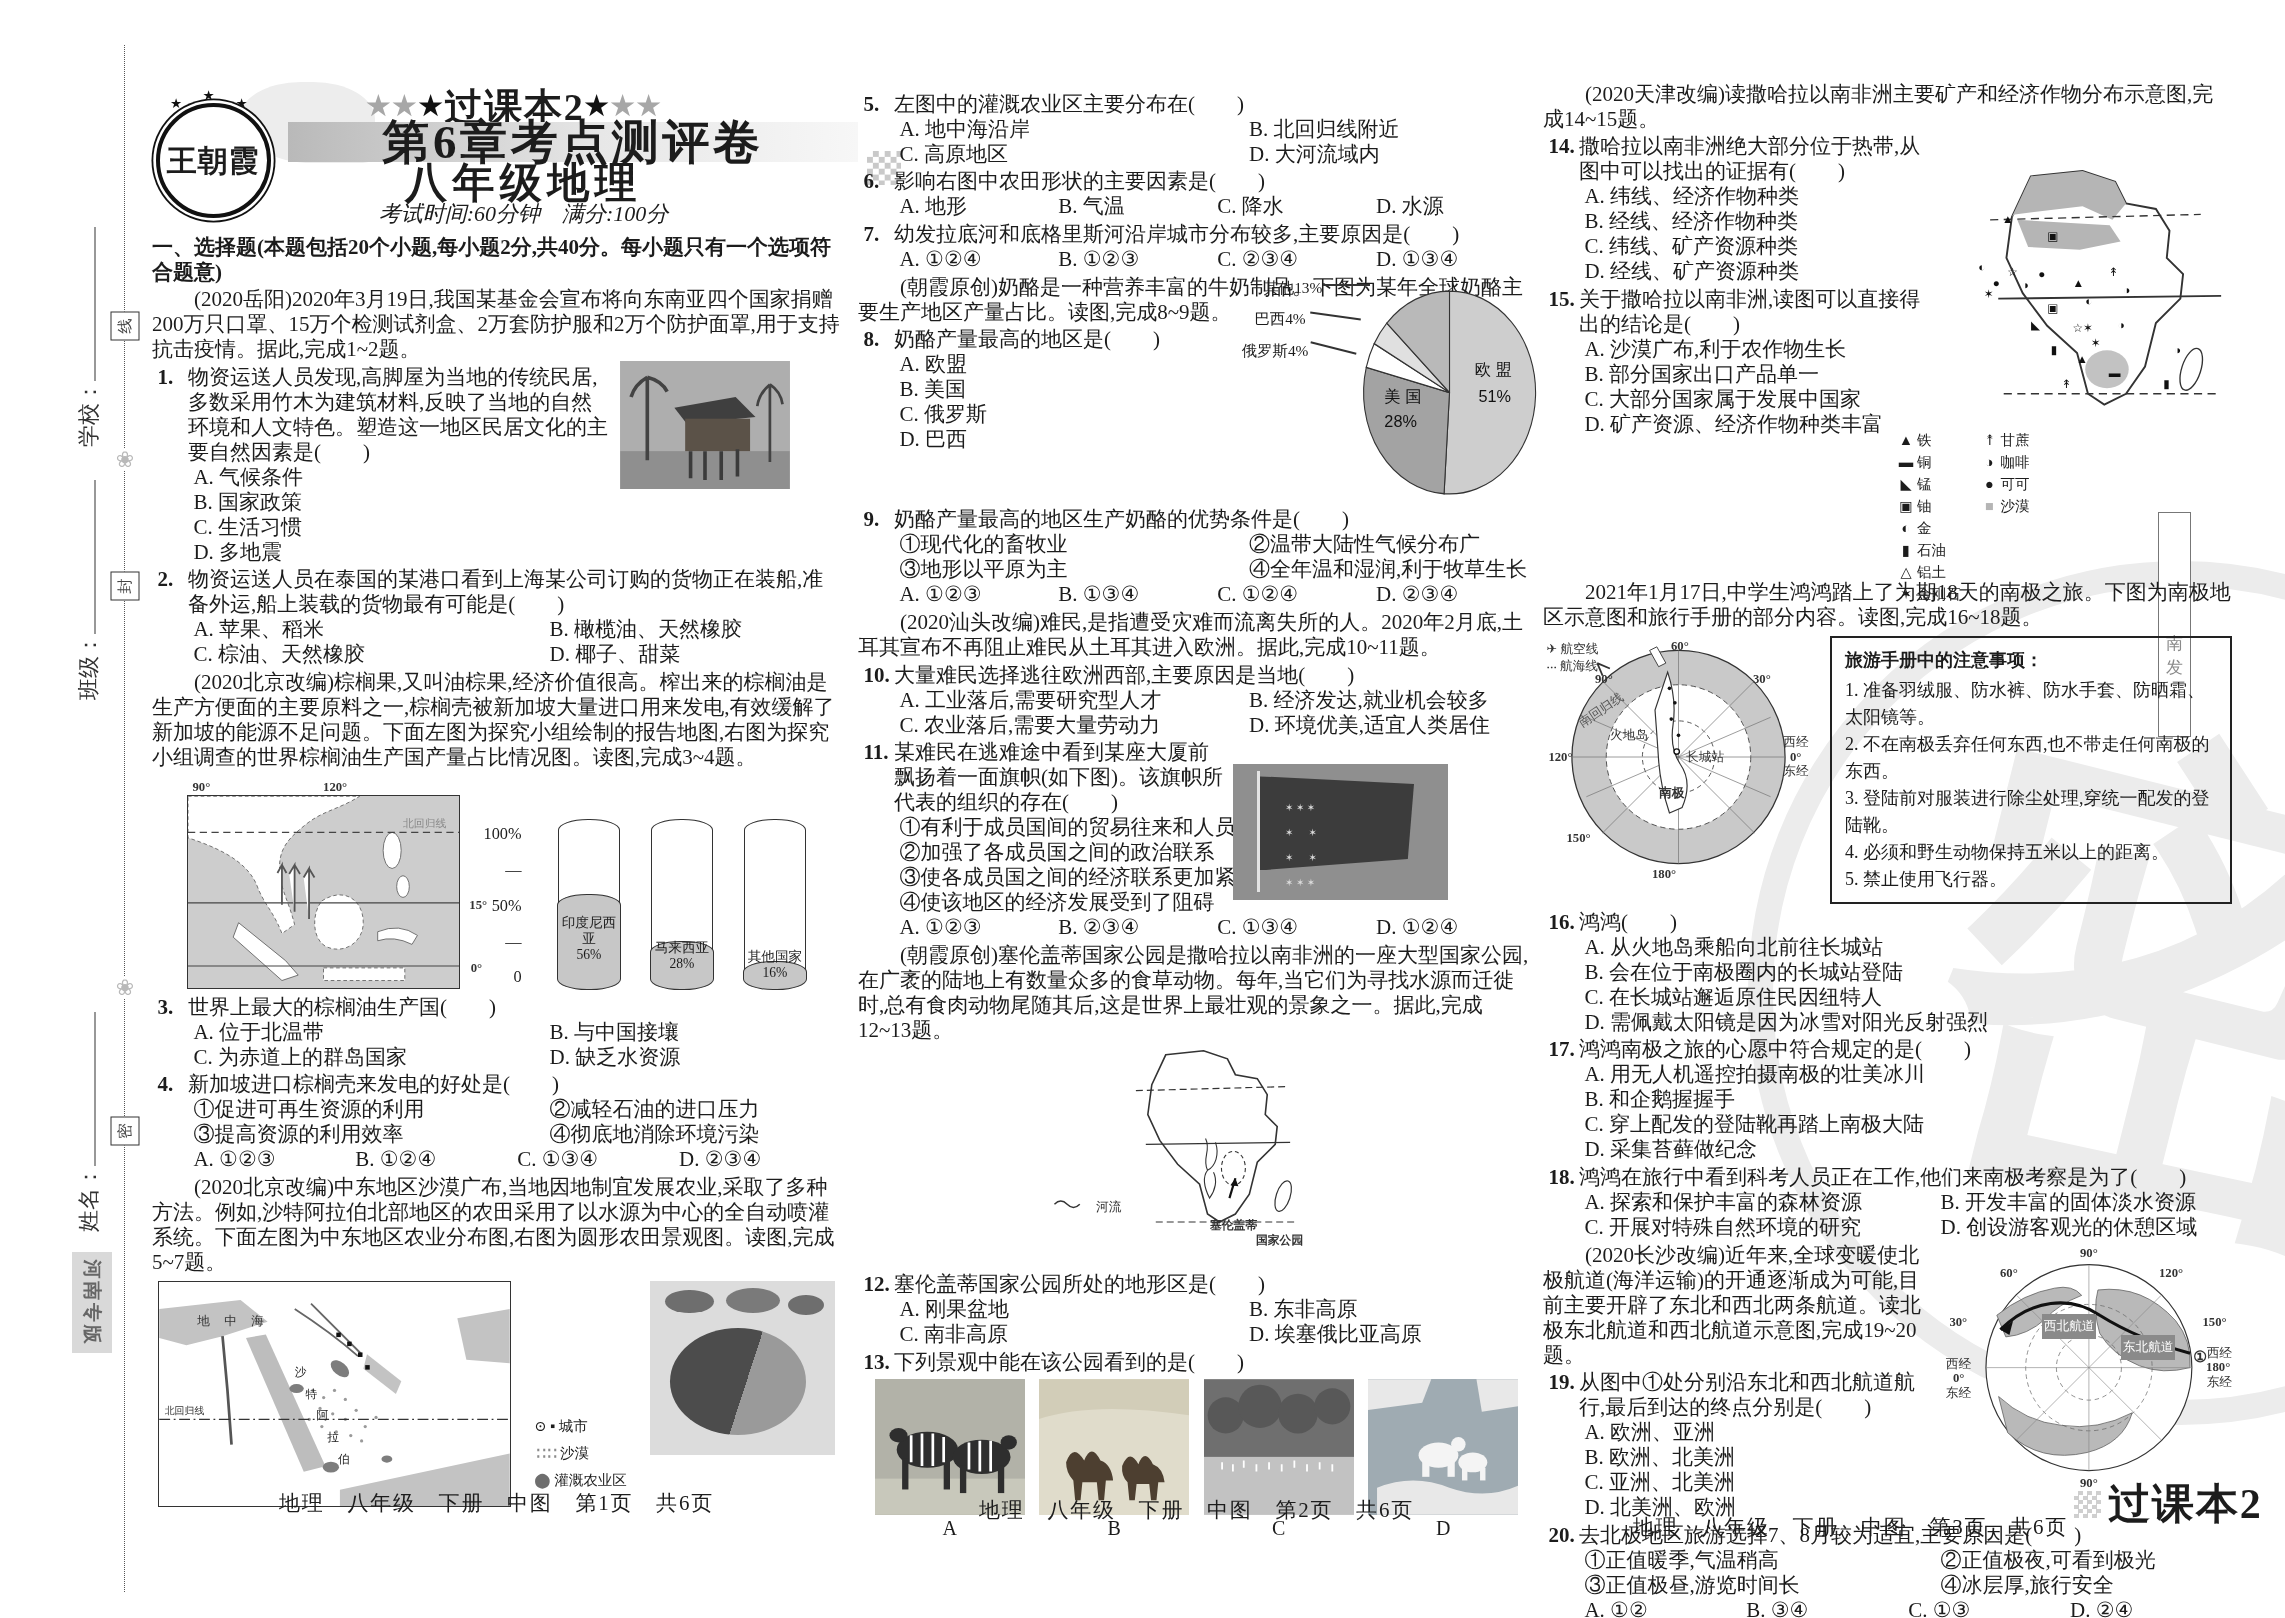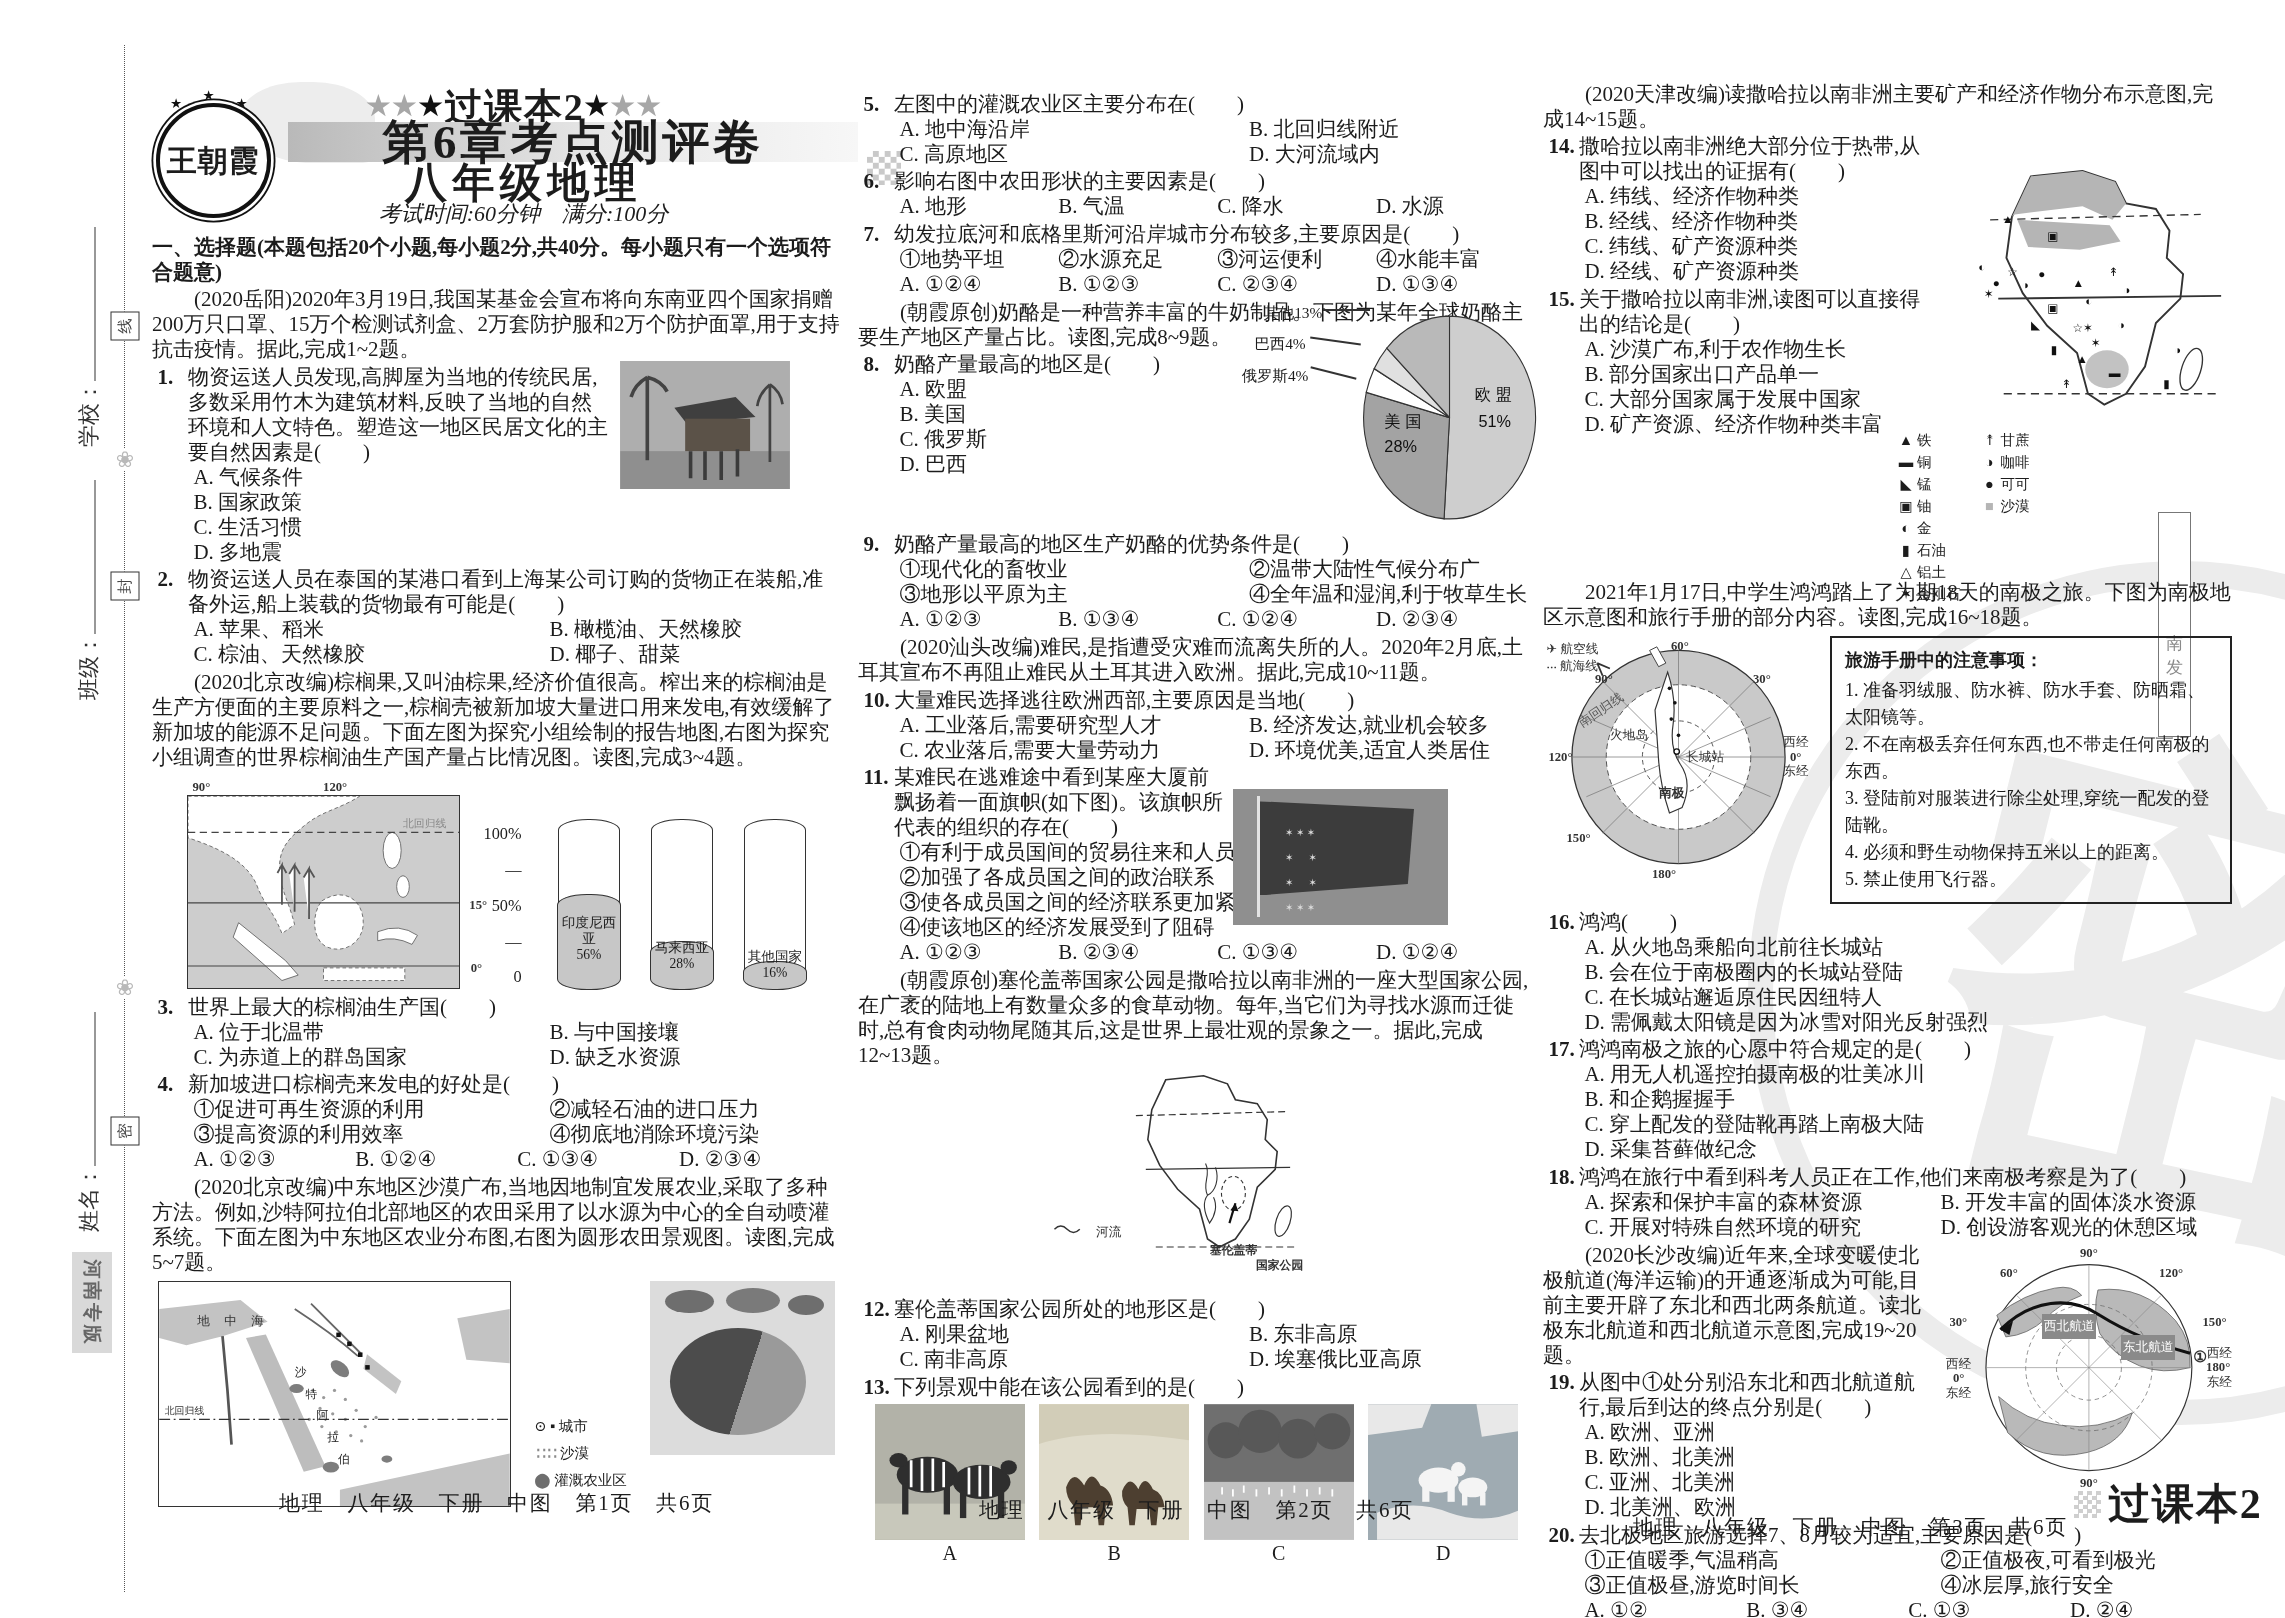--- a/index.html
+++ b/index.html
@@ -352,26 +352,20 @@
           <div class="opt">A. 地形</div>
           <div class="opt">B. 气温</div>
           <div class="opt">C. 降水</div>
           <div class="opt">D. 水源</div>
         </div>
       </div>
     <div class="q">
         <span class="qn">7.</span>
         <div class="stem">幼发拉底河和底格里斯河沿岸城市分布较多,主要原因是(　　)</div>
         <div class="og g4">
-          <div class="opt">①地势平坦</div>
-          <div class="opt">②水源充足</div>
-          <div class="opt">③河运便利</div>
-          <div class="opt">④水能丰富</div>
-        </div>
-        <div class="og g4">
           <div class="opt">A. ①②④</div>
           <div class="opt">B. ①②③</div>
           <div class="opt">C. ②③④</div>
           <div class="opt">D. ①③④</div>
         </div>
       </div>
     <div class="psg">(朝霞原创)奶酪是一种营养丰富的牛奶制品。下图为某年全球奶酪主要生产地区产量占比。读图,完成8~9题。</div>
 
     <div class="q" style="min-height:177px;">
       <figure class="piefig">

